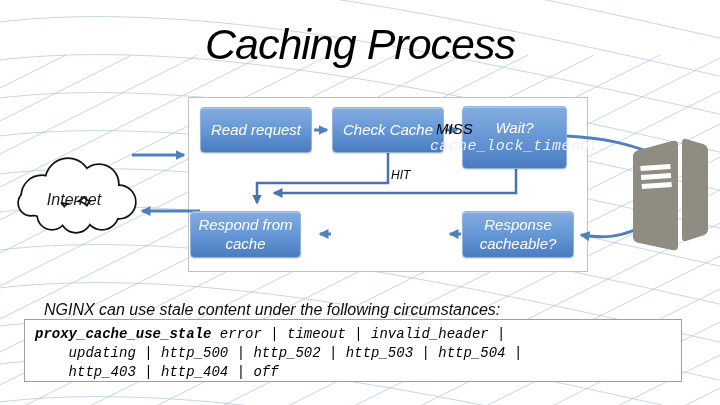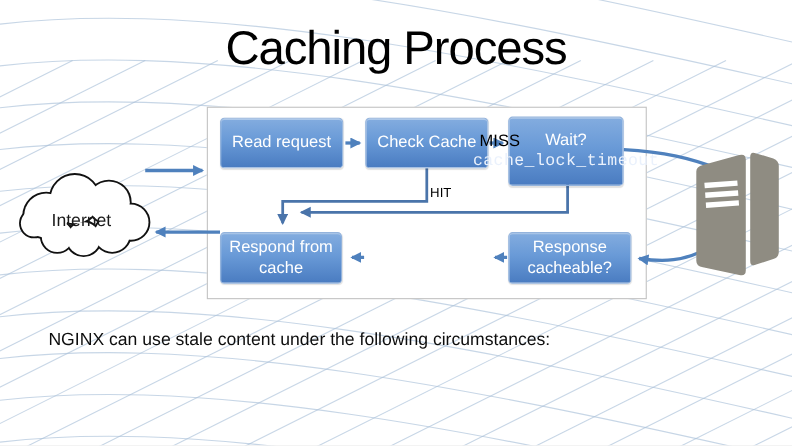--- a/index.html
+++ b/index.html
@@ -1,18 +1,18 @@
 <!DOCTYPE html>
 <html><head>
 <meta charset="utf-8">
 <style>
   html,body{margin:0;padding:0;background:#e9e9e9;}
   #stage{
     position:relative;width:720px;height:405px;overflow:hidden;
-    background:#ffffff;font-family:"Liberation Sans",sans-serif;
+    background:#ffffff;font-family:"Liberation Sans",sans-serif;font-style:italic;
   }
   #mesh{position:absolute;left:0;top:0;z-index:0;}
   #slide-title{
     position:absolute;left:0;top:20px;width:720px;margin:0;z-index:2;
     text-align:center;font-size:43px;font-weight:400;color:#000;
     letter-spacing:-1px;
   }
   #flow-panel{
     position:absolute;left:188px;top:97px;width:400px;height:175px;
     background:#fff;border:1px solid #c2c2c2;z-index:3;box-sizing:border-box;
@@ -22,21 +22,21 @@
     position:absolute;z-index:5;box-sizing:border-box;border-radius:4px;
     background:linear-gradient(180deg,#83acdf 0%,#699ad7 45%,#4a7cc1 100%);
     border:1px solid #93b3dc;color:#ffffff;
     display:flex;flex-direction:column;align-items:center;justify-content:center;
     text-align:center;font-size:15px;line-height:1.22;padding:2px 5px;
     box-shadow:inset 0 1px 0 rgba(255,255,255,.35), 0 1px 1px rgba(0,0,0,.12);
   }
   #n-read{left:200px;top:107px;width:112px;height:46px;}
   #n-check{left:332px;top:107px;width:112px;height:46px;}
   #n-wait{left:462px;top:106px;width:105px;height:63px;}
-  #n-respond{left:200px;top:211px;width:111px;height:47px;}
+  #n-respond{left:190px;top:211px;width:111px;height:47px;}
   #n-stream{left:333px;top:211px;width:111px;height:47px;}
   #n-cacheable{left:462px;top:211px;width:112px;height:47px;}
   .node .sub{
     font-family:"Liberation Mono","DejaVu Sans Mono",monospace;
     font-size:15px;letter-spacing:.4px;color:#eaf1fc;margin-top:1px;
   }
   .flow-label{position:absolute;z-index:6;color:#000;}
   #miss-label{left:436px;top:88px;font-size:15px;margin-top:32px;}
   #hit-label{left:391px;top:168px;font-size:12px;}
   #internet-cloud{position:absolute;left:10px;top:144px;z-index:6;}
@@ -176,14 +176,19 @@
     <path d="M62,10 L79,15 Q84,16.8 84,22 L84,100 Q84,105 79,106.5 L62,112 Q58,113.2 58,108 L58,14 Q58,8.8 62,10 Z" fill="#8f8c82"></path>
     <g fill="#ffffff" transform="rotate(-4 32 46)">
       <rect x="17" y="36" width="30" height="5"></rect>
       <rect x="17" y="45" width="30" height="5"></rect>
       <rect x="17" y="54" width="30" height="5"></rect>
     </g>
   </svg>
 
   <p id="stale-caption">NGINX can use stale content under the following circumstances:</p>
 
+  <div id="code-box">
+    <div class="code-line"><span class="code-bold">proxy_cache_use_stale</span><span> error | timeout | invalid_header |</span></div>
+    <div class="code-line">    updating | http_500 | http_502 | http_503 | http_504 |</div>
+    <div class="code-line">    http_403 | http_404 | off</div>
+  </div>
 
 </div>
 
 </body></html>

